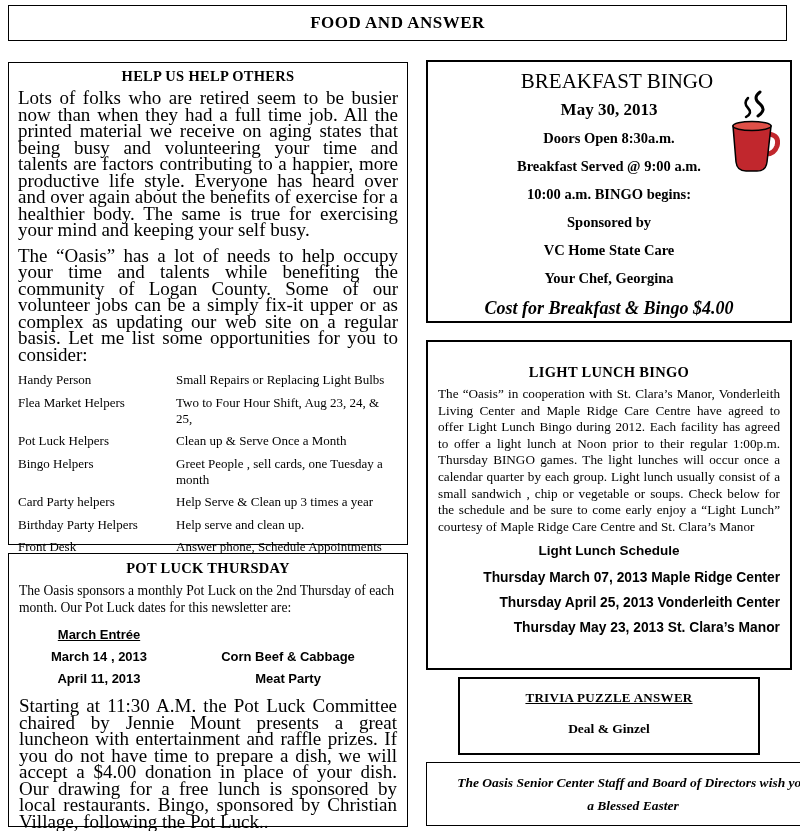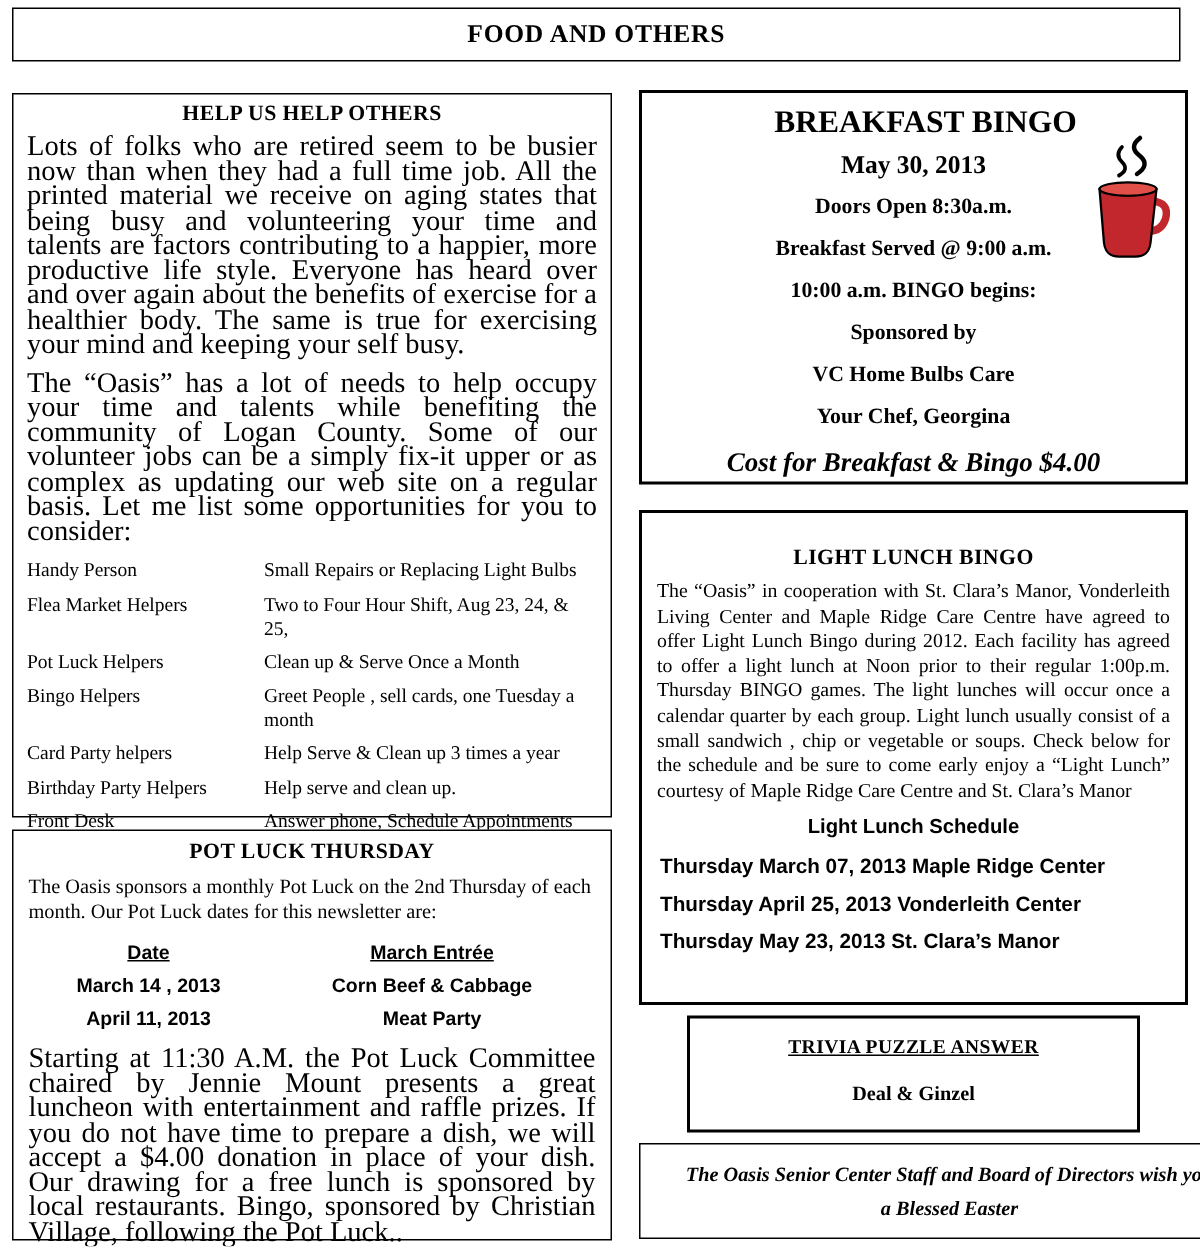--- a/index.html
+++ b/index.html
@@ -24,48 +24,48 @@
   
   .potluck-box { left:8px; top:553px; width:400px; height:274px; padding:6px 10px; }
   .pl-intro { font-size:13.6px; line-height:17px; margin-bottom:8px; }
   .pl-table { margin-bottom:8px; }
   .pl-head, .pl-row { display:grid; grid-template-columns:160px 1fr; text-align:center;
                       font-family:"Liberation Sans", sans-serif; font-weight:bold; font-size:13px; line-height:22px; }
   .pl-head span { text-decoration:underline; }
 
   
   .bingo-box { left:426px; top:60px; width:366px; height:263px; border-width:2px; text-align:center; padding-top:7px; }
-  .bb-title { font-weight:bold; font-size:21px; margin-bottom:6px;padding-left:16px; }
+  .bb-title { font-weight:normal; font-size:21px; margin-bottom:6px;padding-left:16px; }
   .bb-date { font-weight:bold; font-size:17px; margin-bottom:10px; }
   .bb-line { font-weight:bold; font-size:14.5px; margin-bottom:11px; }
   .bb-cost { font-weight:bold; font-style:italic; font-size:18px; margin-top:2px; }
   .cup { position:absolute; right:10px; top:26px; }
 
   
   .lunch-box { left:426px; top:340px; width:366px; height:330px; border-width:2px; padding:22px 10px; }
   .ll-para { font-size:13.2px; line-height:16.6px; text-align:justify; margin-bottom:8px; }
   .ll-sched-title { text-align:center; font-family:Liberation Sans, sans-serif; font-weight:bold; font-size:13.5px; margin-bottom:7px; }
-  .ll-sched-line { font-family:"Liberation Sans", sans-serif; font-weight:bold; font-size:13.8px; line-height:25px; padding-left:2px; }
+  .ll-sched-line { font-family:"Liberation Sans", sans-serif; font-weight:bold; font-size:13.8px; line-height:25px; padding-left:2px;text-align:right; }
 
   
   .trivia-box { left:458px; top:677px; width:302px; height:78px; border-width:2px; text-align:center; padding-top:11px; }
   .trivia-title { font-weight:bold; font-size:13px; letter-spacing:.3px; text-decoration:underline; margin-bottom:15px; }
   .trivia-answer { font-family:Liberation Serif, serif; font-weight:bold; font-size:13.5px; }
 
   
   .footer-box { left:426px; top:762px; width:414px; height:64px; display:flex; align-items:center; justify-content:center; padding:0 26px; }
   .footer-msg { font-weight:bold; font-style:italic; font-size:13.5px; line-height:23px; text-align:center; }
 </style>
 </head>
 <body>
 
 <div class="page">
 
   <div class="box header-box">
-    <span class="header-title">FOOD AND OTHERS</span>
+    <span class="header-title">FOOD AND ANSWER</span>
   </div>
 
   <section class="box help-box">
     <h2 class="sec-title">HELP US HELP OTHERS</h2>
     <p class="body-p">Lots  of folks who are retired seem to be busier now than when they had a full time job. All the printed material we receive on aging states that being busy and volunteering your time and  talents are factors contributing to a happier, more productive life style. Everyone has heard over and over again about the benefits of exercise for a healthier body. The same is true for exercising your mind and keeping your self  busy.</p>
     <p class="body-p">The “Oasis” has a lot of needs to help occupy your time and talents while benefiting the community of Logan County. Some of our volunteer jobs can be a simply fix-it upper or as complex as updating our web site on a regular basis. Let me list some opportunities for you to consider:</p>
     <div class="jobs">
       <div class="job-row">
         <span class="job-role">Handy Person</span>
         <span class="job-desc">Small Repairs or Replacing Light Bulbs</span>
@@ -104,21 +104,20 @@
         <span class="job-desc">Helping with Bingo during State Fair</span>
       </div>
     </div>
   </section>
 
   <section class="box potluck-box">
     <h2 class="sec-title">POT LUCK THURSDAY</h2>
     <p class="pl-intro">The Oasis sponsors a monthly Pot Luck on the 2nd Thursday of each month.  Our Pot Luck dates for this newsletter are:</p>
     <div class="pl-table">
       <div class="pl-head">
-        <span>Date</span>
         <span>March Entrée</span>
       </div>
       <div class="pl-row">
         <span>March 14 , 2013</span>
         <span>Corn Beef &amp; Cabbage</span>
       </div>
       <div class="pl-row">
         <span>April 11, 2013</span>
         <span>Meat Party</span>
       </div>
@@ -126,21 +125,21 @@
     <p class="body-p">Starting at 11:30 A.M. the Pot Luck Committee chaired by Jennie Mount presents a great luncheon with entertainment and raffle prizes.  If you do not have time to prepare a dish, we will accept a $4.00 donation in place of your dish.  Our drawing for a free lunch is sponsored by local restaurants.  Bingo, sponsored by Christian Village, following the Pot Luck..</p>
   </section>
 
   <section class="box bingo-box">
     <h1 class="bb-title">BREAKFAST BINGO</h1>
     <div class="bb-date">May 30, 2013</div>
     <div class="bb-line">Doors Open 8:30a.m.</div>
     <div class="bb-line">Breakfast Served  @ 9:00 a.m.</div>
     <div class="bb-line">10:00 a.m. BINGO begins:</div>
     <div class="bb-line">Sponsored by</div>
-    <div class="bb-line">VC Home Bulbs Care</div>
+    <div class="bb-line">VC Home State Care</div>
     <div class="bb-line">Your Chef, Georgina</div>
     <div class="bb-cost">Cost for Breakfast &amp; Bingo $4.00</div>
     <svg class="cup" width="54" height="88" viewBox="0 0 54 88" aria-hidden="true">
       <path d="M34 4 q-8 6 0 12 q7 6 -2 12" fill="none" stroke="#000" stroke-width="3" stroke-linecap="round"></path>
       <path d="M22 10 q-5 5 0 10 q5 5 -2 9" fill="none" stroke="#000" stroke-width="2.5" stroke-linecap="round"></path>
       <path d="M42 46 q12 1 9 12 q-3 9 -13 8" fill="none" stroke-width="5" stroke="#c1272d"></path>
       <path d="M7 38 h38 l-4 36 q-1 9 -10 9 h-11 q-9 0 -10 -9 z" stroke="#000" stroke-width="1.5" fill="#c1272d"></path>
       <ellipse cx="26" cy="38" rx="19" ry="4.5" fill="#e05048" stroke="#000" stroke-width="1.5"></ellipse>
     </svg>
   </section>

